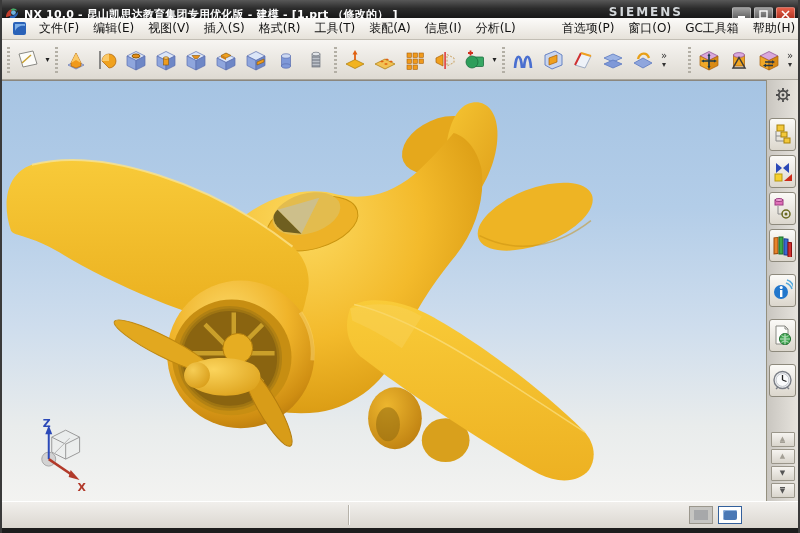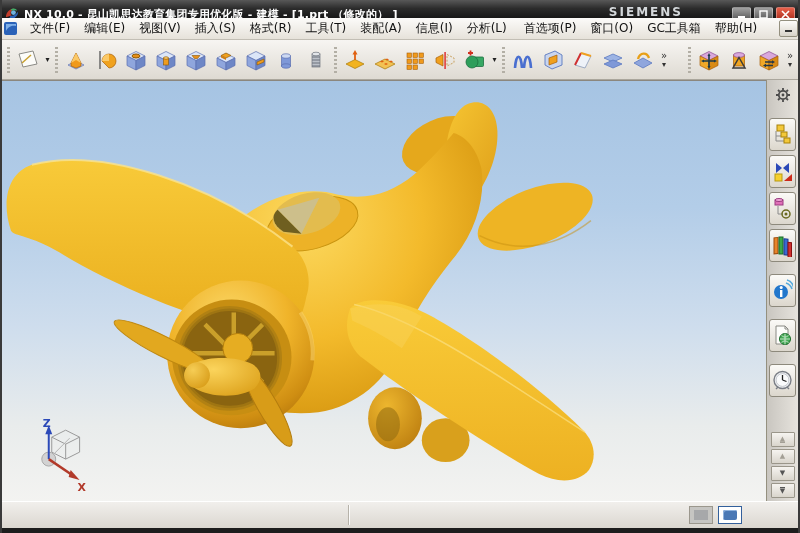--- a/index.html
+++ b/index.html
@@ -16,24 +16,24 @@
     overflow:hidden;flex:1;letter-spacing:.2px;}
   .titlebar .brand{color:#d4d8db;font-weight:bold;font-size:12px;letter-spacing:2px;margin:0 46px 4px 8px;}
   .tc{width:19px;height:14px;border-radius:2px;margin-left:3px;flex:none;
       border:1px solid rgba(255,255,255,.35);box-sizing:border-box;
       background:linear-gradient(#a0a0a0,#565656);display:flex;align-items:center;justify-content:center;}
   .tc.close{background:linear-gradient(#e8604a,#a92d1c);}
 
   
   .menubar{position:absolute;left:0;top:18px;right:0;height:22px;
     background:linear-gradient(#fcfbf9,#e6e2da);border-bottom:1px solid #c2beb4;
-    display:flex;align-items:center;font-size:12px;color:#111;padding:0 0;box-sizing:border-box;}
+    display:flex;align-items:center;font-size:12px;color:#111;padding:0 9px;box-sizing:border-box;}
   .menubar .docicon{width:15px;height:15px;margin:0 5px 0 1px;flex:none;}
   .mitem{padding:2px 7px;white-space:nowrap;cursor:default;}
-  .mitem.gap{margin-left:3px;}
+  .mitem.gap{margin-left:32px;}
   .mc{width:17px;height:15px;margin-left:2px;flex:none;border:1px solid #94907f;border-radius:2px;
       background:linear-gradient(#fdfcfa,#d9d4ca);display:flex;align-items:center;justify-content:center;}
   .mcbox{margin-left:auto;display:flex;}
 
   
   .toolbar{position:absolute;left:0;top:40px;right:0;height:40px;
     background:linear-gradient(#f7f5f2,#dedad2);border-bottom:1px solid #aaa69c;
     display:flex;align-items:center;padding:0 2px;box-sizing:border-box;}
   .tgrip{width:3px;height:26px;margin:0 3px;flex:none;
     background:repeating-linear-gradient(180deg,#b3afa5 0 2px,transparent 2px 4px);}

